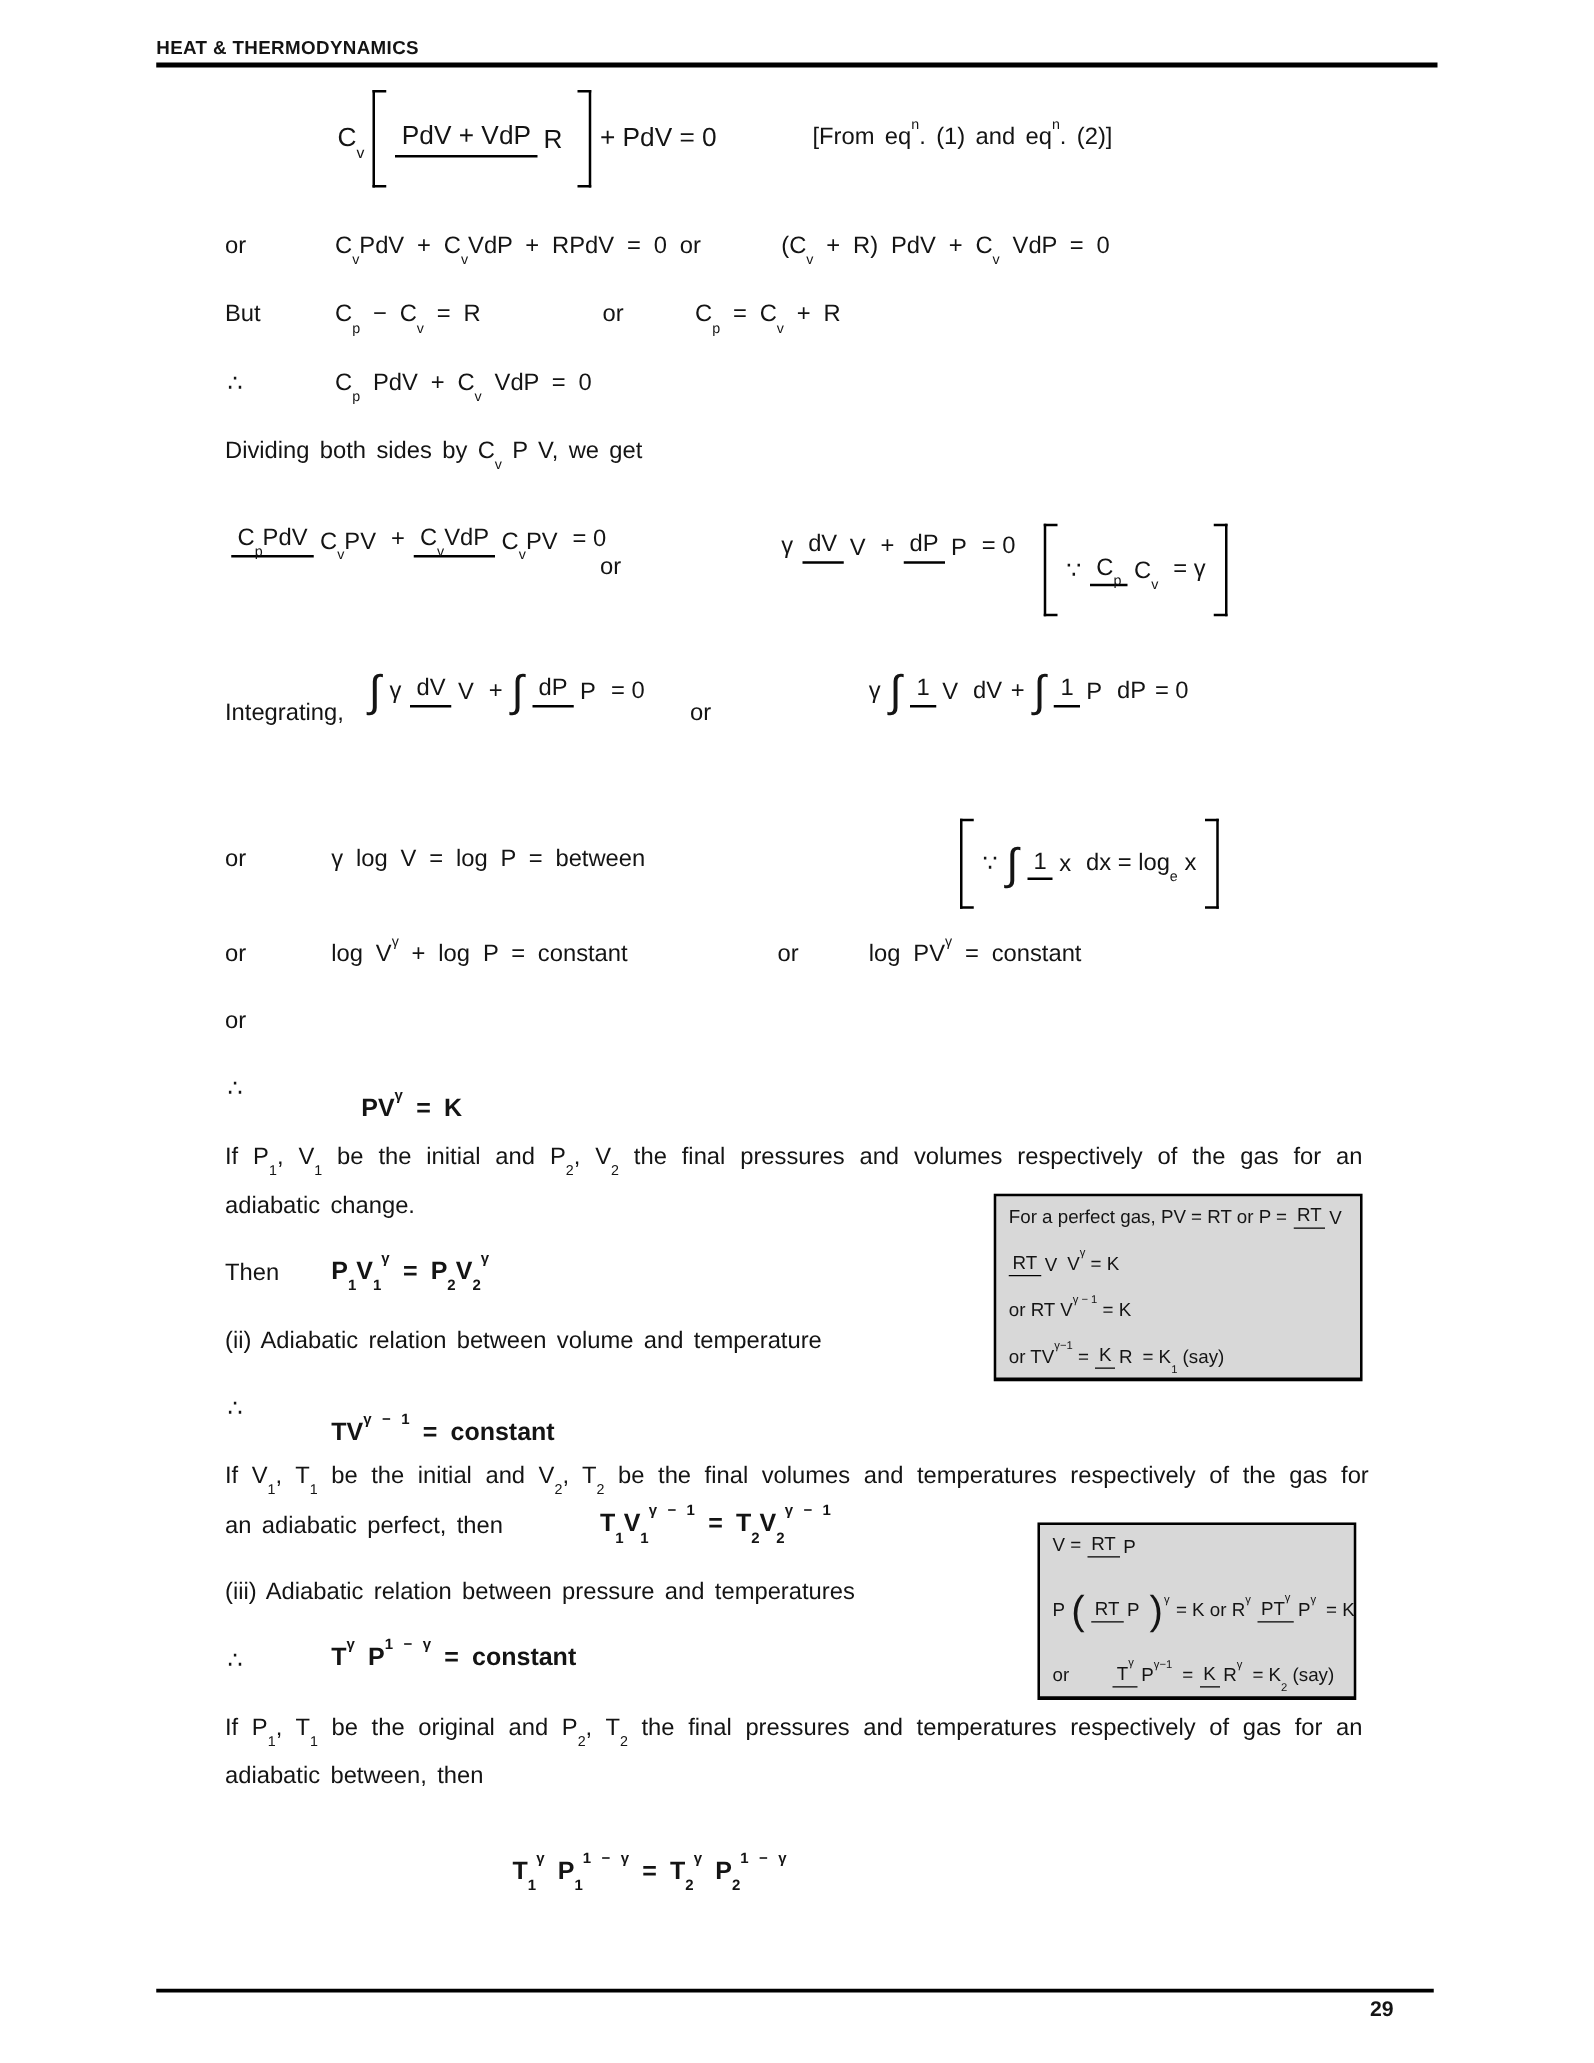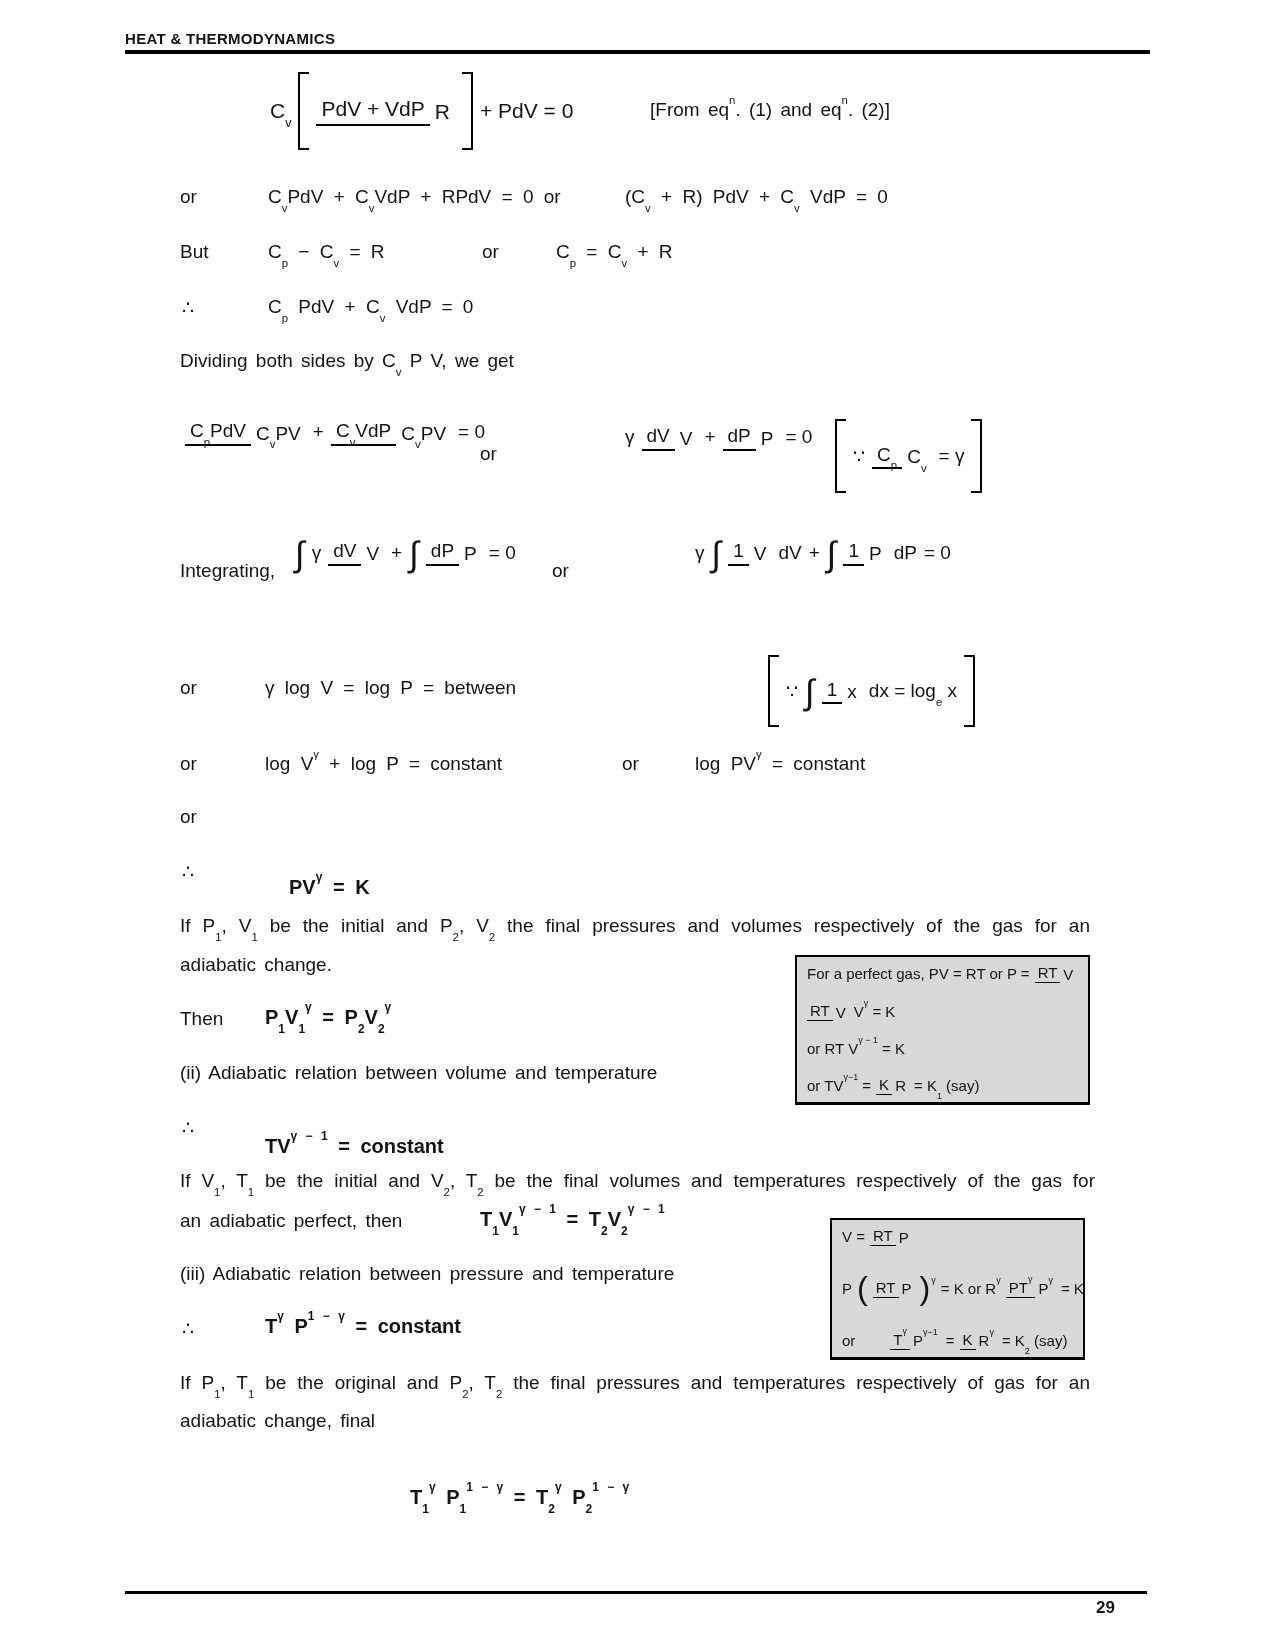--- a/index.html
+++ b/index.html
@@ -236,26 +236,26 @@
       </span>
       <span>=</span>
       <span class="frac">
         <span class="num">K</span>
         <span class="den">R<sup>γ</sup></span>
       </span>
       <span>= K<sub>2</sub>  (say)</span>
     </span>
   </div>
 
-  <div class="abs txt" style="left:180px;top:1263px;">(iii) Adiabatic relation between pressure and temperature</div>
+  <div class="abs txt" style="left:180px;top:1263px;">(iii) Adiabatic relation between pressure and temperatures</div>
 
   <div class="abs txt" style="left:182px;top:1317px;">∴</div>
   <div class="abs fx boldfx" style="left:265px;top:1315px;">T<sup>γ</sup> P<sup>1 − γ</sup> = constant</div>
 
   <div class="abs just" style="left:180px;top:1372px;width:910px;">If P<sub>1</sub>, T<sub>1</sub> be the original and P<sub>2</sub>, T<sub>2</sub> the final pressures and temperatures respectively of gas for an</div>
-  <div class="abs txt" style="left:180px;top:1410px;">adiabatic change, final</div>
+  <div class="abs txt" style="left:180px;top:1410px;">adiabatic between, then</div>
 
   <div class="abs fx boldfx" style="left:410px;top:1486px;">T<sub>1</sub><sup>γ</sup> P<sub>1</sub><sup>1 − γ</sup> = T<sub>2</sub><sup>γ</sup> P<sub>2</sub><sup>1 − γ</sup></div>
 
   <div class="abs hrule" style="left:125px;top:1591px;width:1022px;height:3px;"></div>
   <div class="abs pagenum" style="left:1096px;top:1598px;text-align:center;">29</div>
 
 </div>
 
 </body></html>

